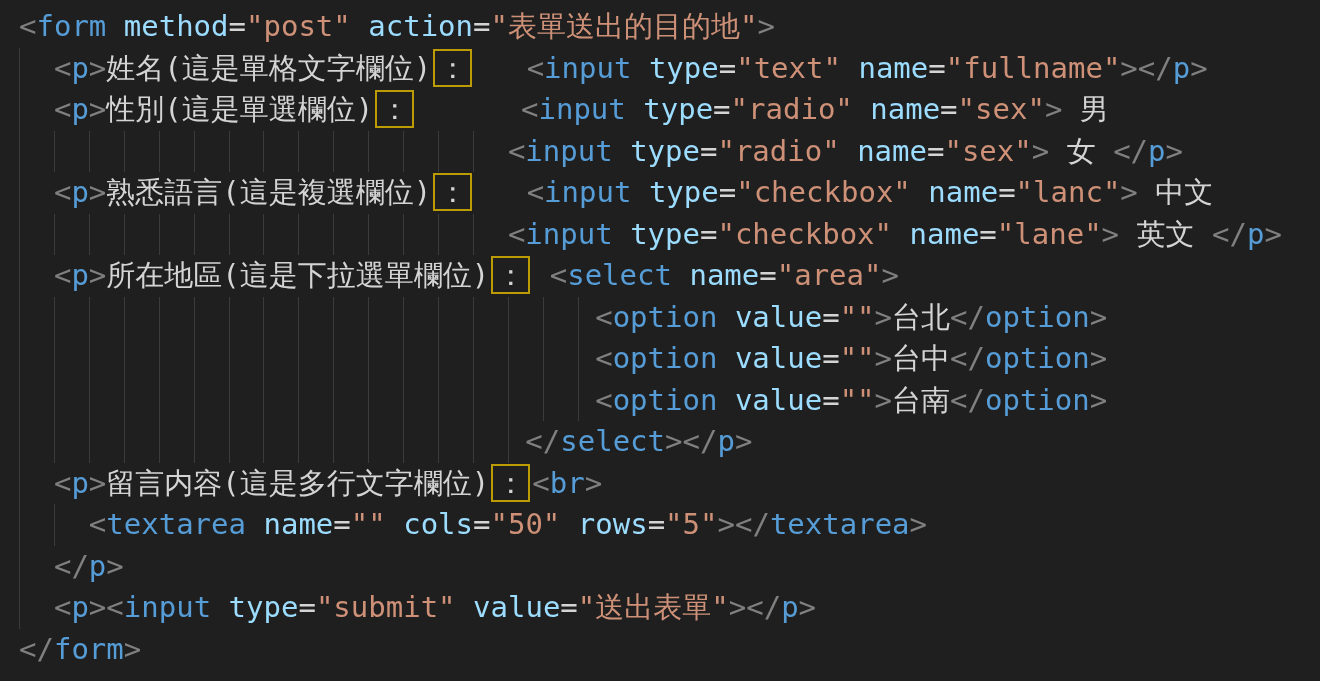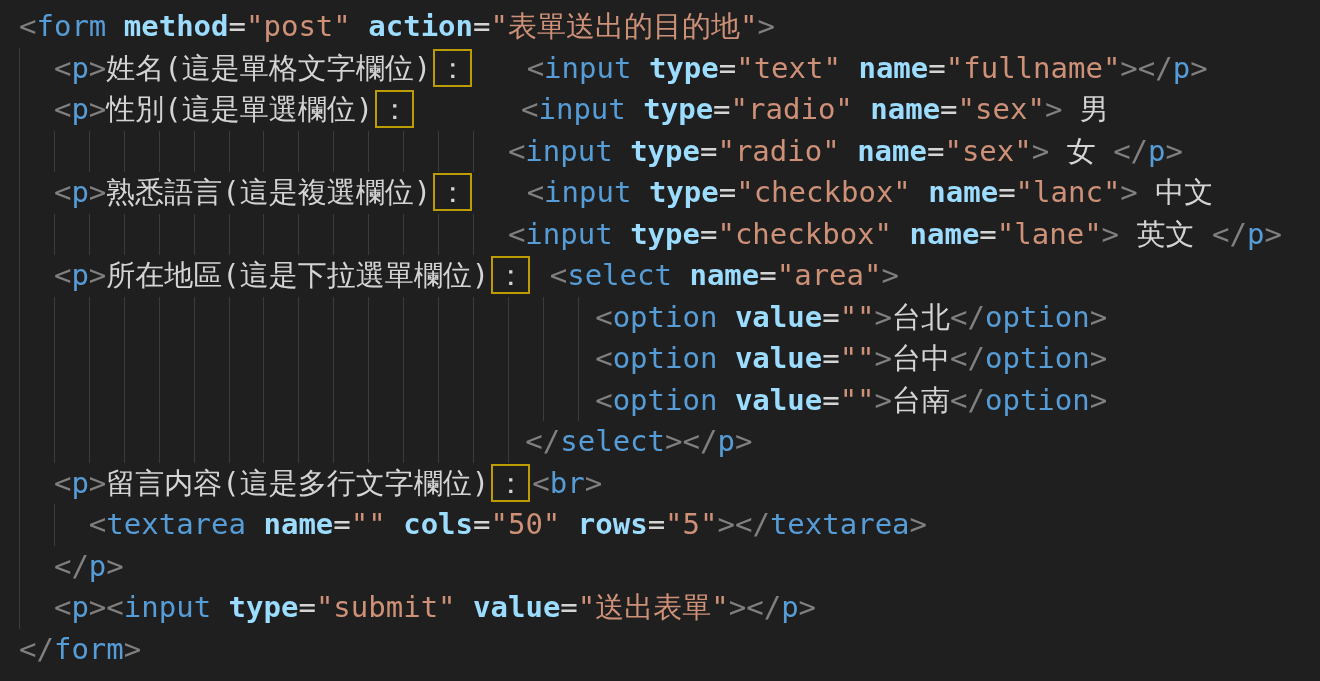--- a/index.html
+++ b/index.html
@@ -25,21 +25,21 @@
     white-space:pre;
   }
   .guide{
     position:absolute;
     top:0;bottom:0;
     width:1px;
     background:var(--guide,#3b3b3b);
   }
   .p{color:var(--punct,#808080);}
   .t{color:var(--tag,#569cd6);}
-  .a{color:var(--attr,#9cdcfe);font-weight:bold;}
+  .a{color:var(--attr,#9cdcfe);}
   .s{color:var(--str,#ce9178);}
   .x{color:var(--fg,#d4d4d4);}
   .e{color:var(--fg,#d4d4d4);}
   .u{
     color:var(--fg,#d4d4d4);
     border:2px solid var(--ubox,#bd9b03);
     padding:0 3px;
     margin:0 2px;
   }
 </style>

